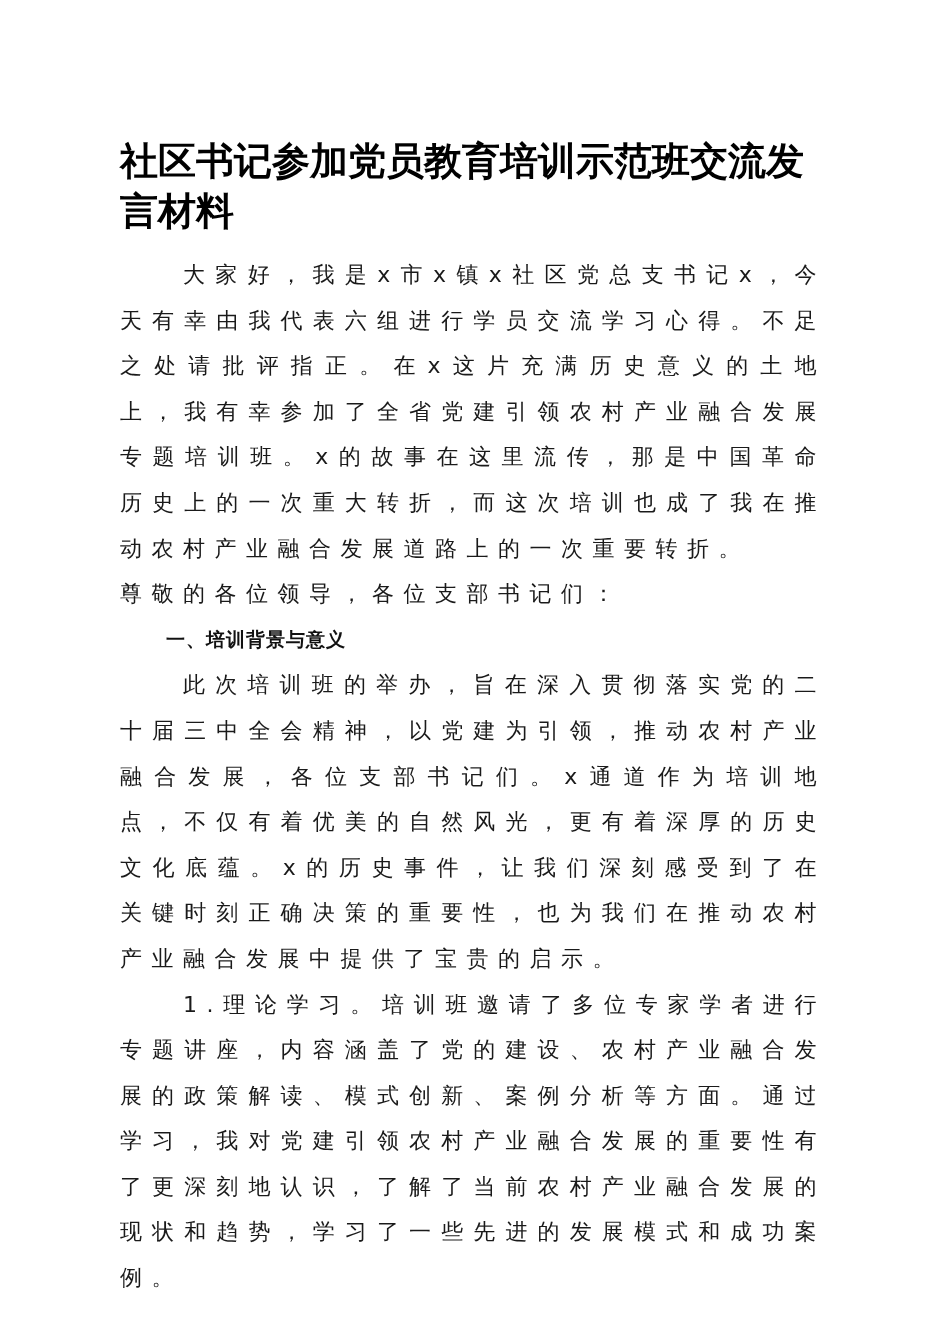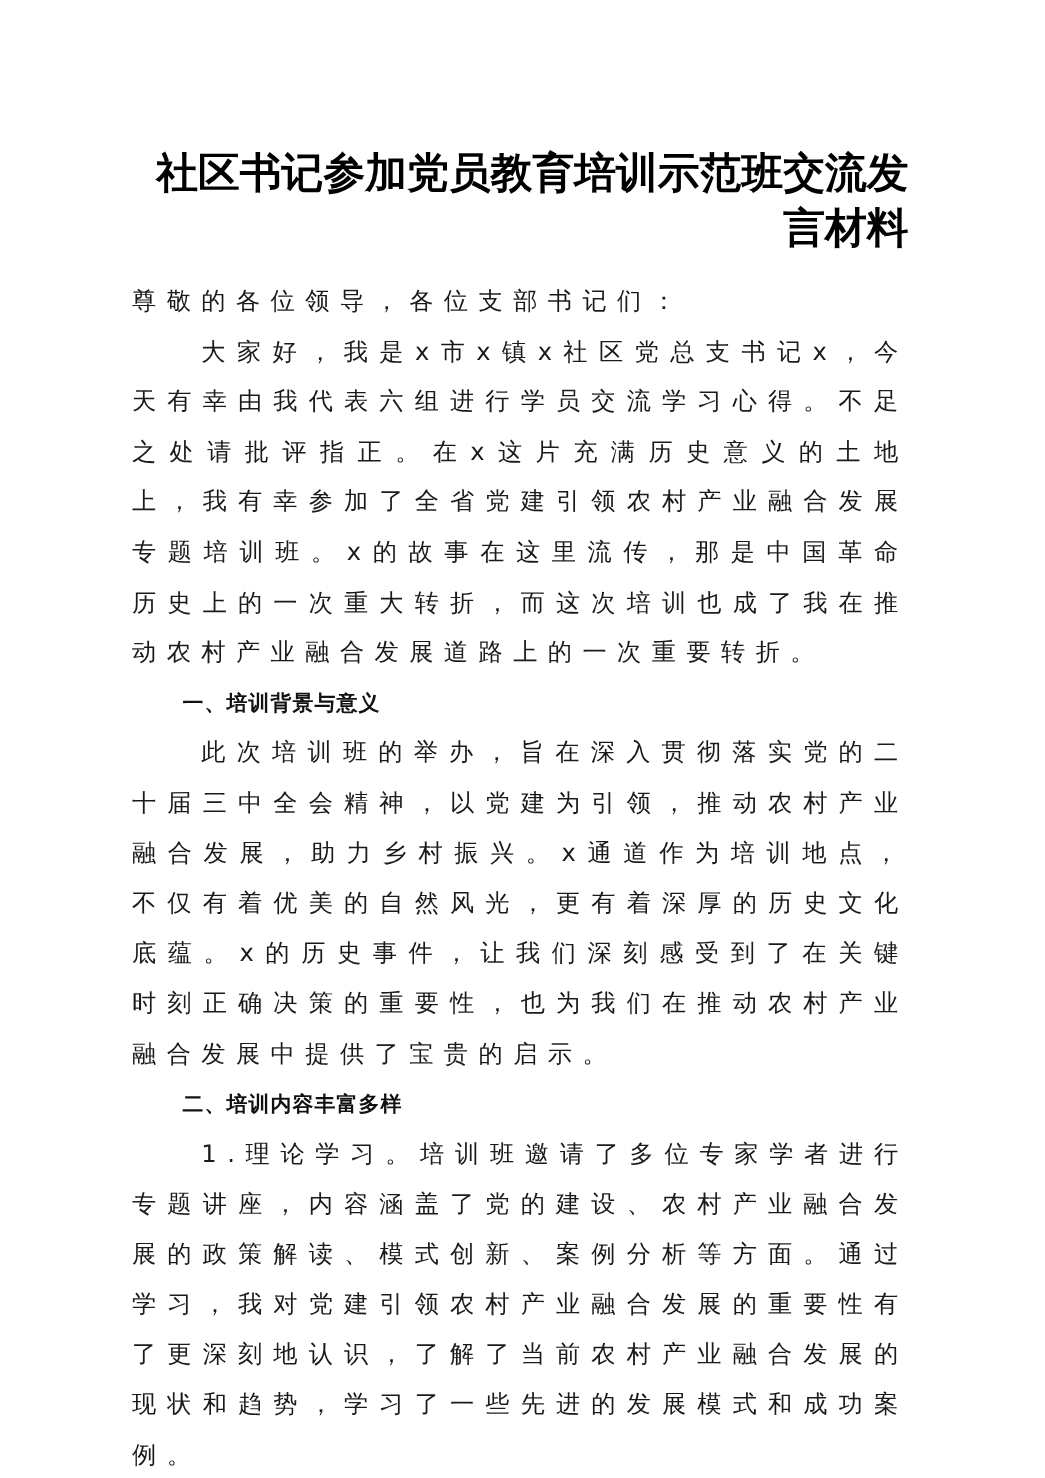--- a/index.html
+++ b/index.html
@@ -18,22 +18,22 @@
       position: absolute;
       left: 120px;
       top: 0;
       width: 706px;
     }
     .title {
       position: absolute;
       left: 0;
       top: 136px;
       width: 706px;
-      text-align: right;
-      font-family: Liberation Mono, monospace;
+      text-align: left;
+      font-family: Liberation Serif, serif;
       font-weight: bold;
       font-size: 38px;
       line-height: 50px;
       letter-spacing: 0px;
       color: #000000;
       margin: 0;
     }
     .body-text {
       position: absolute;
       left: 0;
@@ -65,22 +65,21 @@
       color: #111111;
     }
   </style>
 </head>
 <body>
 
 <div class="page">
   <h1 class="title">社区书记参加党员教育培训示范班交流发言材料</h1>
 
   <div class="body-text">
+    <p class="para indent">大家好，我是x市x镇x社区党总支书记x，今天有幸由我代表六组进行学员交流学习心得。不足之处请批评指正。在x这片充满历史意义的土地上，我有幸参加了全省党建引领农村产业融合发展专题培训班。x的故事在这里流传，那是中国革命历史上的一次重大转折，而这次培训也成了我在推动农村产业融合发展道路上的一次重要转折。</p>
     <p class="para">尊敬的各位领导，各位支部书记们：</p>
-    <p class="para indent">大家好，我是x市x镇x社区党总支书记x，今天有幸由我代表六组进行学员交流学习心得。不足之处请批评指正。在x这片充满历史意义的土地上，我有幸参加了全省党建引领农村产业融合发展专题培训班。x的故事在这里流传，那是中国革命历史上的一次重大转折，而这次培训也成了我在推动农村产业融合发展道路上的一次重要转折。</p>
 
     <h2 class="heading">一、培训背景与意义</h2>
-    <p class="para indent">此次培训班的举办，旨在深入贯彻落实党的二十届三中全会精神，以党建为引领，推动农村产业融合发展，助力乡村振兴。x通道作为培训地点，不仅有着优美的自然风光，更有着深厚的历史文化底蕴。x的历史事件，让我们深刻感受到了在关键时刻正确决策的重要性，也为我们在推动农村产业融合发展中提供了宝贵的启示。</p>
+    <p class="para indent">此次培训班的举办，旨在深入贯彻落实党的二十届三中全会精神，以党建为引领，推动农村产业融合发展，各位支部书记们。x通道作为培训地点，不仅有着优美的自然风光，更有着深厚的历史文化底蕴。x的历史事件，让我们深刻感受到了在关键时刻正确决策的重要性，也为我们在推动农村产业融合发展中提供了宝贵的启示。</p>
 
-    <h2 class="heading">二、培训内容丰富多样</h2>
     <p class="para indent">1.理论学习。培训班邀请了多位专家学者进行专题讲座，内容涵盖了党的建设、农村产业融合发展的政策解读、模式创新、案例分析等方面。通过学习，我对党建引领农村产业融合发展的重要性有了更深刻地认识，了解了当前农村产业融合发展的现状和趋势，学习了一些先进的发展模式和成功案例。</p>
   </div>
 </div>
 
 </body></html>

